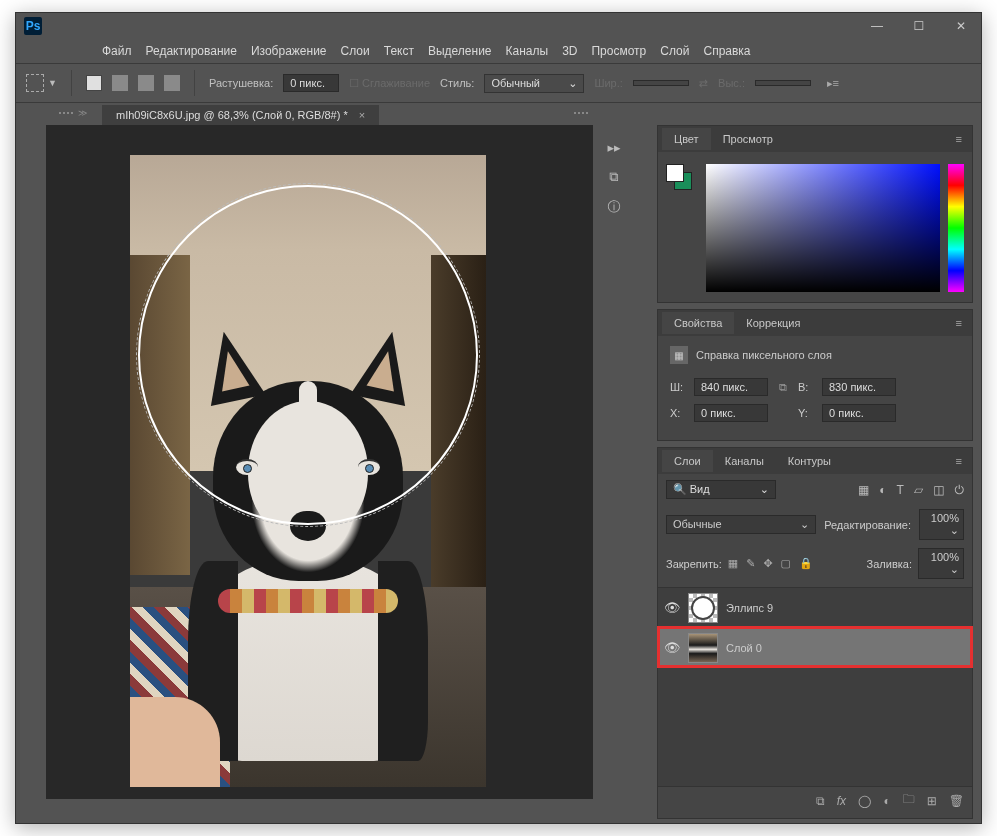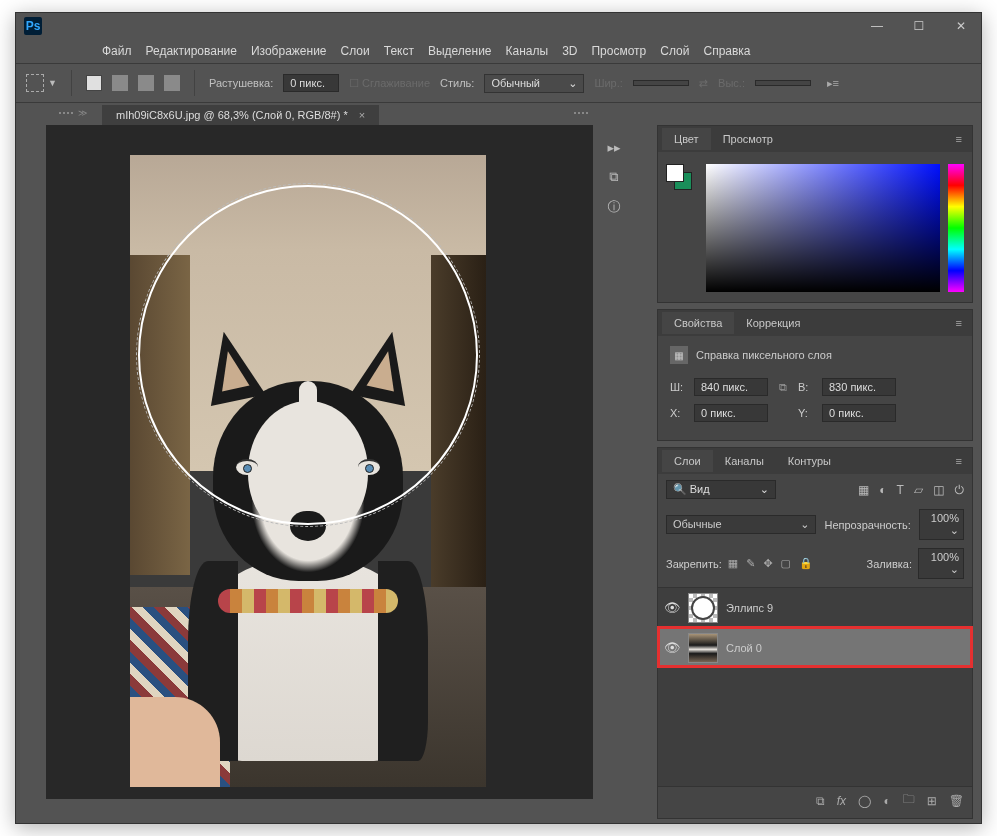--- a/index.html
+++ b/index.html
@@ -433,21 +433,21 @@
             <span>▱</span>
             <span>◫</span>
             <span>⏻</span>
           </div>
         </div>
         <div class="layer-row2">
           <div class="blend-sel">
               <span>Обычные</span>
               <span>⌄</span>
             </div>
-          <span style="margin-left:auto">Непрозрачность:</span>
+          <span style="margin-left:auto">Редактирование:</span>
           <span class="op-inp"><span>100%</span> ⌄</span>
         </div>
         <div class="layer-row3">
           <span>Закрепить:</span>
           <div class="lock-icons">
             <span>▦</span>
             <span>✎</span>
             <span>✥</span>
             <span>▢</span>
             <span>🔒</span>

